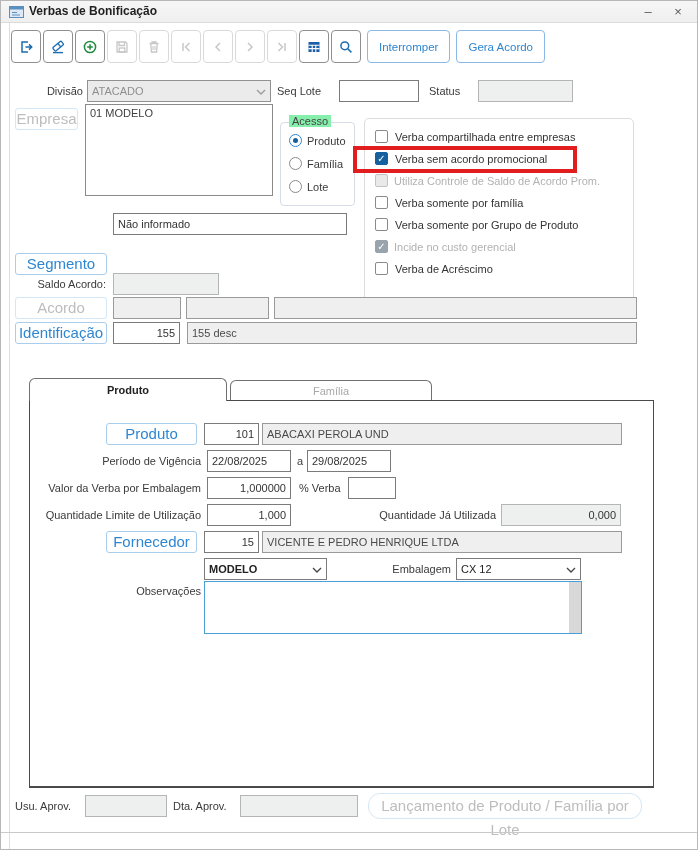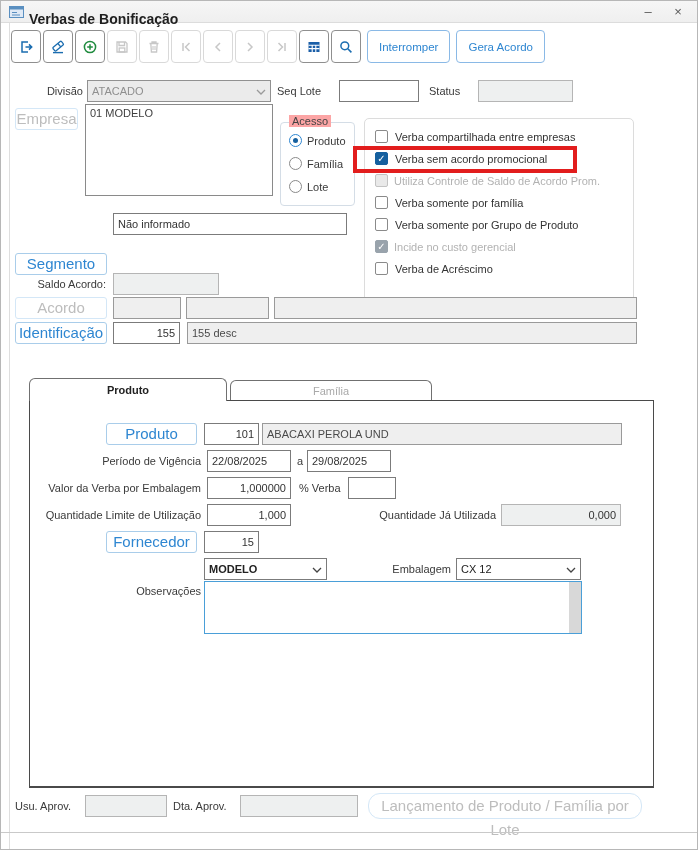--- a/index.html
+++ b/index.html
@@ -6,21 +6,21 @@
   * { box-sizing:border-box; }
   #win {
     position:relative; width:698px; height:850px;
     font-family:"Liberation Sans", sans-serif;
     background:#ffffff; border:1px solid #b7b7b7; overflow:hidden;
   }
   
   #titlebar { position:absolute; left:0; top:0; width:698px; height:22px;
     background:linear-gradient(#f6f6f6,#efefef); border-bottom:1px solid #dcdcdc; }
   #title-icon { position:absolute; left:8px; top:5px; width:15px; height:12px; }
-  #title-text { position:absolute; left:28px; top:10px; font-size:14px; font-weight:bold; color:#1f1f1f; }
+  #title-text { position:absolute; left:28px; top:3px; font-size:12px; font-weight:bold; color:#1f1f1f; }
   .winctl { position:absolute; top:1px; width:22px; height:20px; text-align:center;
     font-size:13px; color:#5a5a5a; line-height:20px; cursor:default; }
   #btn-min { right:40px; }
   #btn-close { right:10px; }
   
   #toolbar { position:absolute; left:10px; top:29px; height:33px; display:flex; gap:2px; align-items:center; }
   .tbtn { width:30px; height:33px; border:1px solid #8f8f8f; border-radius:4px; background:#fff;
     display:flex; align-items:center; justify-content:center; }
   .tbtn.dis { border-color:#d9d9d9; }
   .tbtn.text { width:auto; padding:0 11px; border-color:#8ab9e6; color:#2e86d1; font-size:11.5px; margin-left:4px; }
@@ -36,21 +36,21 @@
     color:#2e86d1; font-size:15px; text-align:center; line-height:20px; }
   .btnb.dis { border-color:#d4e7f7; color:#bdbdbd; }
   
   .combo { position:absolute; height:22px; border:1px solid #7b7b7b; background:#fff; font-size:11px;
     line-height:20px; padding:0 20px 0 4px; color:#222; }
   .combo .chev { position:absolute; right:4px; top:8px; }
   .combo.dis { background:#ebebeb; border-color:#919191; color:#8f8f8f; }
   
   #acesso-box { position:absolute; left:279px; top:121px; width:75px; height:84px;
     border:1px solid #d4dde6; border-radius:4px; }
-  #acesso-title { position:absolute; left:8px; top:-8px; background:#fca5a5; padding:0 3px; font-size:11px; color:#444; }
+  #acesso-title { position:absolute; left:8px; top:-8px; background:#86efac; padding:0 3px; font-size:11px; color:#444; }
   .radio-row { position:absolute; left:8px; display:flex; align-items:center; gap:5px; font-size:11px; color:#3a3a3a; }
   .radio { width:13px; height:13px; border-radius:50%; border:1px solid #8a8a8a; background:#fff; position:relative; }
   .radio.sel { border-color:#2e86d1; }
   .radio.sel::after { content:""; position:absolute; left:3px; top:3px; width:5px; height:5px;
     border-radius:50%; background:#15609f; }
   
   #flags-panel { position:absolute; left:363px; top:117px; width:270px; height:184px;
     border:1px solid #dcdcdc; border-radius:5px; background:#fff; }
   .chk-row { position:absolute; left:10px; display:flex; align-items:center; gap:7px;
     font-size:11px; color:#333; white-space:nowrap; }
@@ -269,20 +269,21 @@
   <div class="lbl" style="left:298px; top:476px;">% Verba</div>
   <div class="field" style="left:347px; top:476px; width:48px;"></div>
 
   <div class="lbl r" style="left:20px; top:503px; width:180px;">Quantidade Limite de Utilização</div>
   <div class="field num" style="left:206px; top:503px; width:84px;">1,000</div>
   <div class="lbl r" style="left:360px; top:503px; width:135px;">Quantidade Já Utilizada</div>
   <div class="field grayl num" style="left:500px; top:503px; width:120px;">0,000</div>
 
   <div class="btnb" style="left:105px; top:530px; width:91px;">Fornecedor</div>
   <div class="field num" style="left:203px; top:530px; width:55px;padding-left:28px;">15</div>
+  <div class="field gray" style="left:261px; top:530px; width:360px;">VICENTE E PEDRO HENRIQUE LTDA</div>
 
   <div class="combo" style="left:203px; top:557px; width:123px;font-weight:bold;">
     <span>MODELO</span>
     <svg class="chev" width="10" height="6" viewBox="0 0 10 6">
         <path d="M1 1 L5 5 L9 1" fill="none" stroke="#444" stroke-width="1.3"></path>
       </svg>
   </div>
   <div class="lbl r" style="left:385px; top:557px; width:65px;">Embalagem</div>
   <div class="combo" style="left:455px; top:557px; width:125px;">
     <span>CX 12</span>

